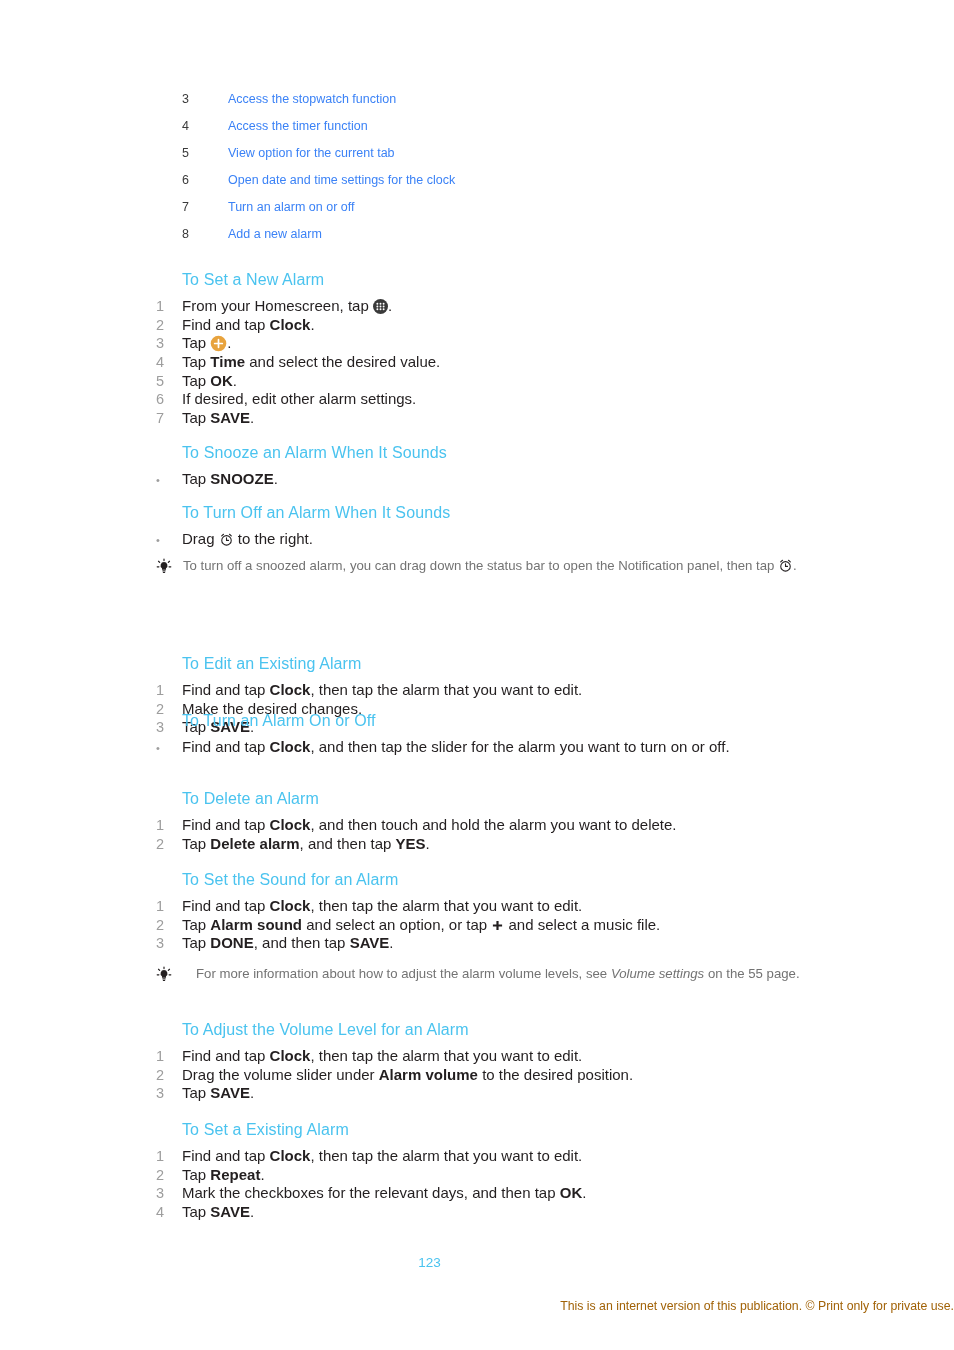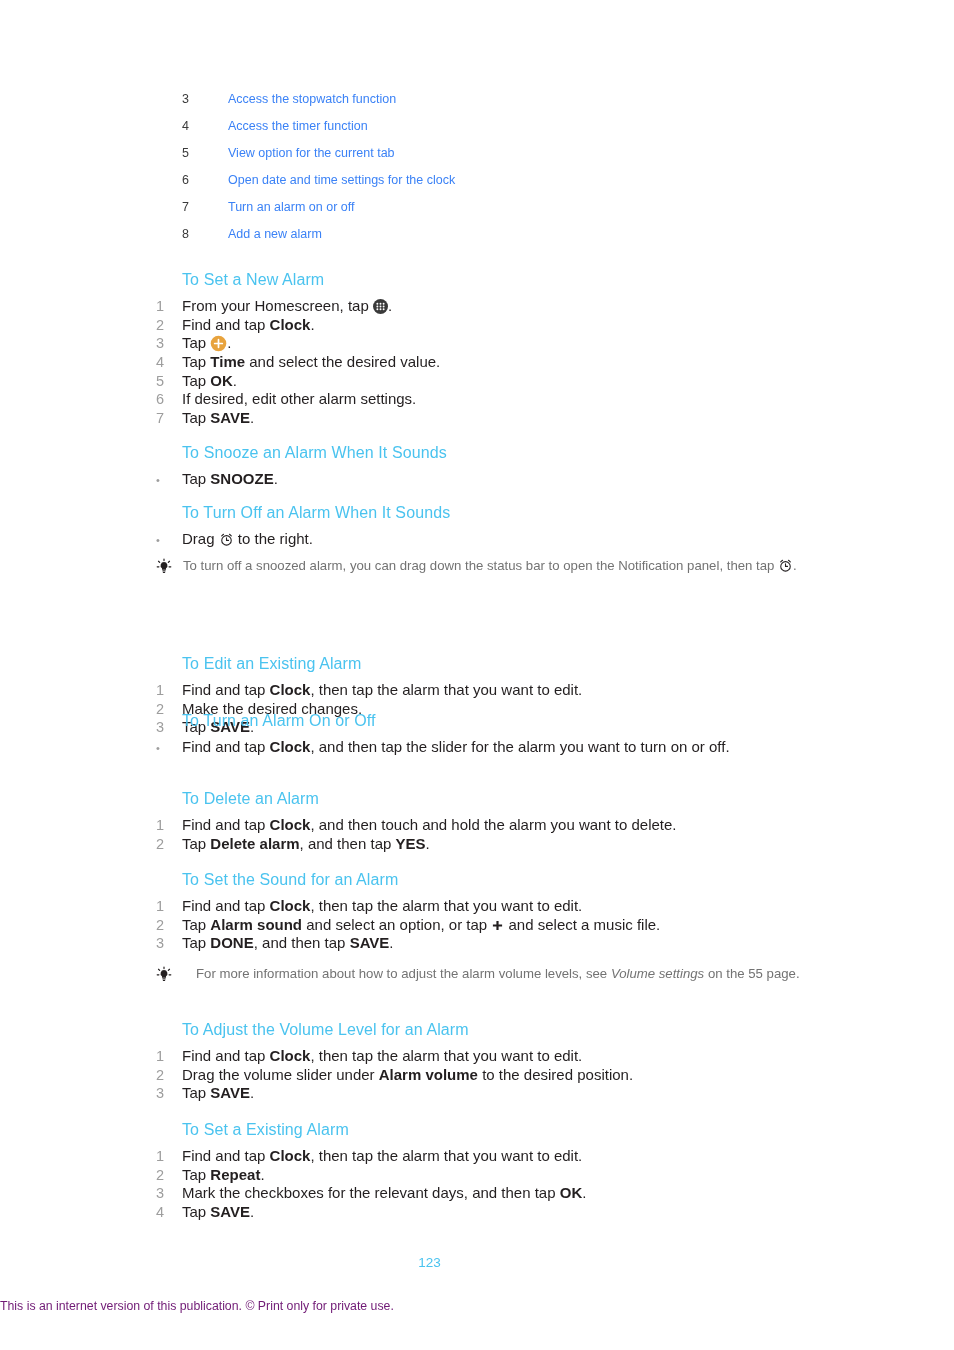--- a/index.html
+++ b/index.html
@@ -124,23 +124,23 @@
     width: 859px;
     text-align: center;
     font-size: 13.5px;
     color: #4ac3ef;
   }
   .footer-note {
     position: absolute;
     top: 1299px;
     left: 0;
     width: 954px;
-    text-align: left;
+    text-align: right;
     font-size: 12.3px;
-    color: #701a75;
+    color: #a16207;
   }
 </style>
 </head>
 <body>
 
 <div class="page">
 
   <div class="legend">
     <div class="legend-row">
       <span class="legend-num">3</span>

